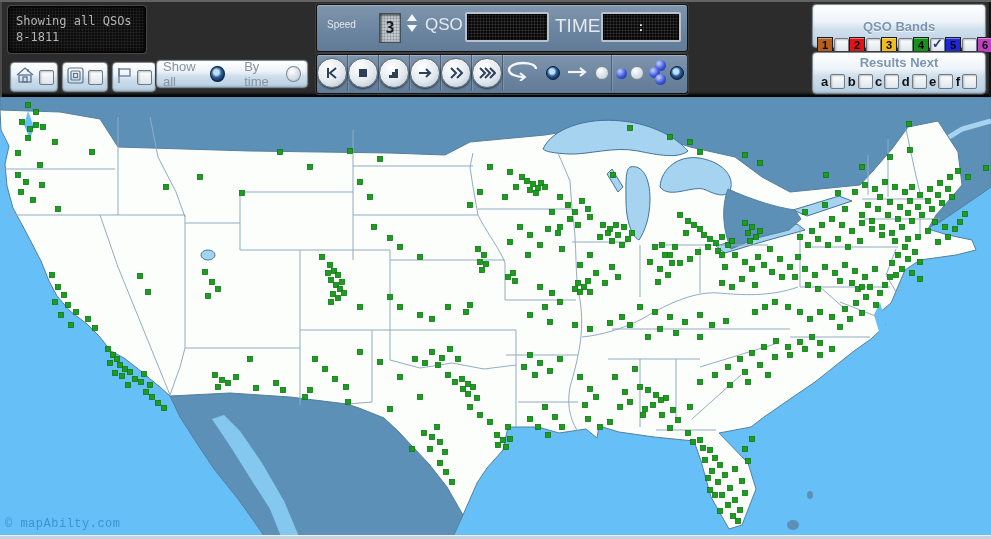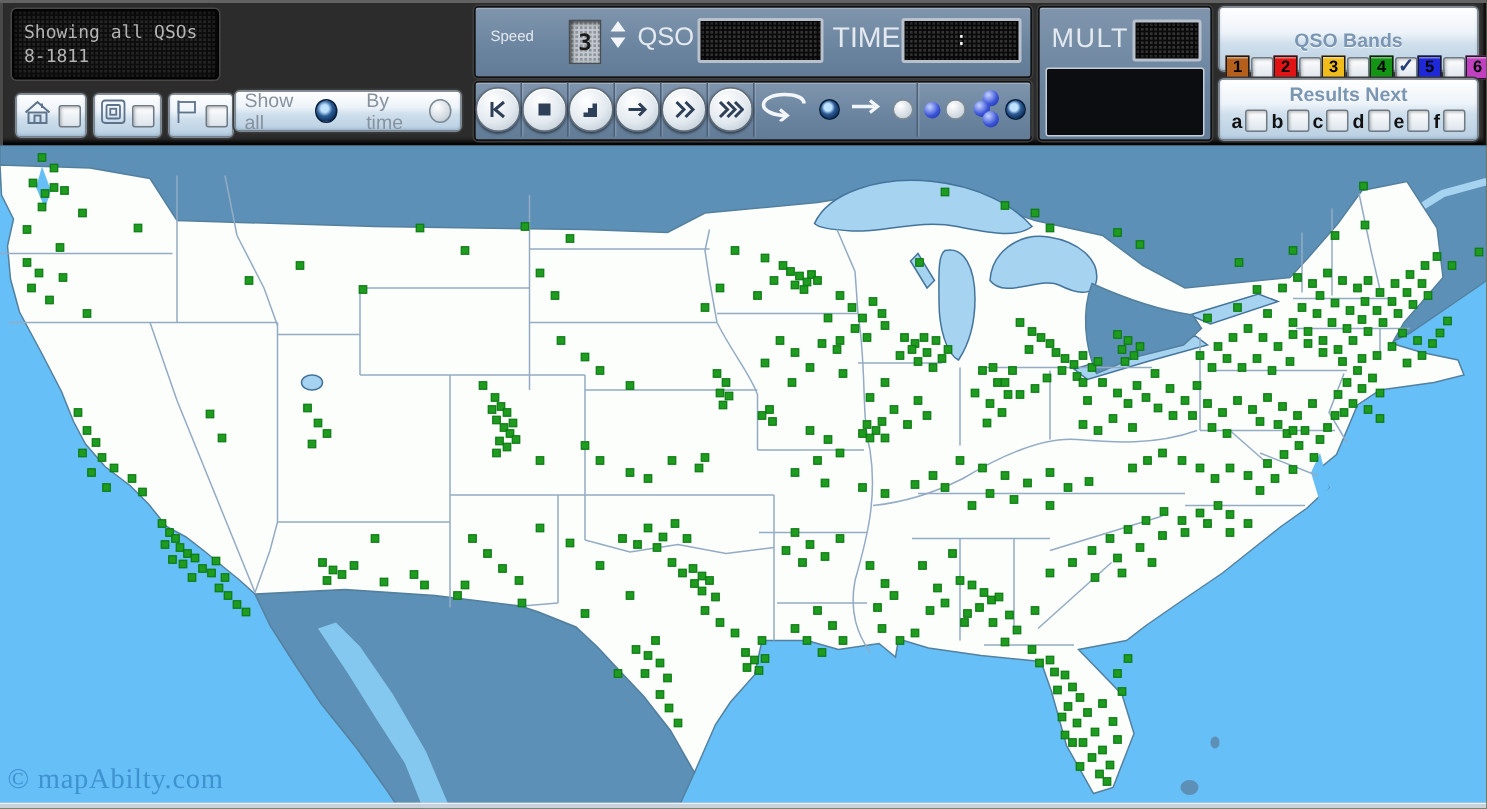--- a/index.html
+++ b/index.html
@@ -1,17 +1,17 @@
 <!DOCTYPE html>
 <html><head>
 <meta charset="utf-8">
 <style>
   html,body{margin:0;padding:0;background:#444;}
   .app{position:relative;width:991px;height:539px;overflow:hidden;
-       font-family:"Liberation Sans",sans-serif;background:#eab308;}
+       font-family:"Liberation Sans",sans-serif;background:#ffffff;}
   
   .toolbar{position:absolute;left:0;top:0;width:991px;height:97px;background:#2c2c2c;
            box-shadow:inset 0 2px 0 #636363, inset 2px 0 0 #4a4a4a, inset -2px 0 0 #111,
                       inset 0 -3px 3px #000;}
   .steel{position:absolute;background:linear-gradient(180deg,#8095ad,#6a849f 60%,#627c98);
          border:1px solid #121212;border-radius:3px;
          box-shadow:inset 0 1px 0 rgba(255,255,255,.25), 0 0 0 1px #3d3d3d;}
   .glossy{position:absolute;background:linear-gradient(180deg,#ffffff,#edf3f9 40%,#cfdfec 58%,#b8cfe2);
           border:1px solid #7e8994;border-radius:4px;
           box-shadow:0 0 0 1px #3a3a3a, inset 0 -1px 2px rgba(90,120,150,.35);}
@@ -51,22 +51,22 @@
       text-shadow:0 1px 0 rgba(255,255,255,.8);}
   .band-box{display:inline-block;width:14px;height:14px;border:1px solid #1c1c1c;
       color:#000;font:bold 11px/14px "Liberation Sans",sans-serif;text-align:center;
       vertical-align:middle;box-shadow:inset 0 1px 0 rgba(255,255,255,.4);}
   .rc-letter{font:bold 13px "Liberation Sans",sans-serif;color:#111;vertical-align:middle;margin-right:2px;}
   .spin{width:0;height:0;border-left:5px solid transparent;border-right:5px solid transparent;cursor:pointer;}
   .spin.up{border-bottom:7px solid #f2f6fa;}
   .spin.dn{border-top:7px solid #f2f6fa;}
   
   .map-wrap{position:absolute;left:0;top:97px;width:991px;height:442px;}
-  .watermark{position:absolute;left:5px;bottom:8px;font-size:19px;letter-spacing:.5px;
-      color:rgba(10,90,160,.45);font-family:Liberation Serif, serif;}
+  .watermark{position:absolute;left:5px;bottom:8px;font-size:12px;letter-spacing:.5px;
+      color:rgba(10,90,160,.45);font-family:Liberation Mono, monospace;}
   .bottom-strip{position:absolute;left:0;bottom:0;width:991px;height:4px;background:#c9d1db;
       box-shadow:inset 0 1px 0 #eef2f6;}
 </style>
 </head>
 <body>
 
 <div class="app">
 
   <div class="toolbar">
 
@@ -198,27 +198,20 @@
         <span class="radio sm"></span>
         <span style="position:relative;width:20px;height:26px;display:inline-block;">
           <span class="sphere" style="position:absolute;left:8px;top:0;"></span>
           <span class="sphere" style="position:absolute;left:2px;top:7px;"></span>
           <span class="sphere" style="position:absolute;left:8px;top:14px;"></span>
         </span>
         <span class="radio sm on"></span>
       </div>
     </div>
 
-    <div class="steel" style="left:692px;top:4px;width:114px;height:88px;">
-      <span class="lbl" style="position:absolute;left:8px;top:10px;font-size:18px;letter-spacing:1px;">MULT</span>
-      <div class="lcd mono" style="position:absolute;left:62px;top:8px;width:42px;height:24px;
-           color:#fff;font-size:12px;text-align:center;line-height:24px;"></div>
-      <div style="position:absolute;left:4px;top:40px;width:104px;height:44px;background:#0b0d10;
-           border:1px solid #c5cdd8;border-radius:2px;"></div>
-    </div>
 
     <div class="glossy" style="left:812px;top:4px;width:172px;height:42px;">
       <div class="ptitle" style="margin-top:14px;">QSO Bands</div>
       <div id="bands-row" style="display:flex;justify-content:space-between;padding:3px 4px 0 4px;">
           <span style="display: flex; align-items: center; gap: 1px;">
             <span class="band-box" style="background: rgb(180, 96, 28);">1</span>
             <span class="cb"></span>
           </span>
           <span style="display: flex; align-items: center; gap: 1px;">
             <span class="band-box" style="background: rgb(224, 20, 20);">2</span>

